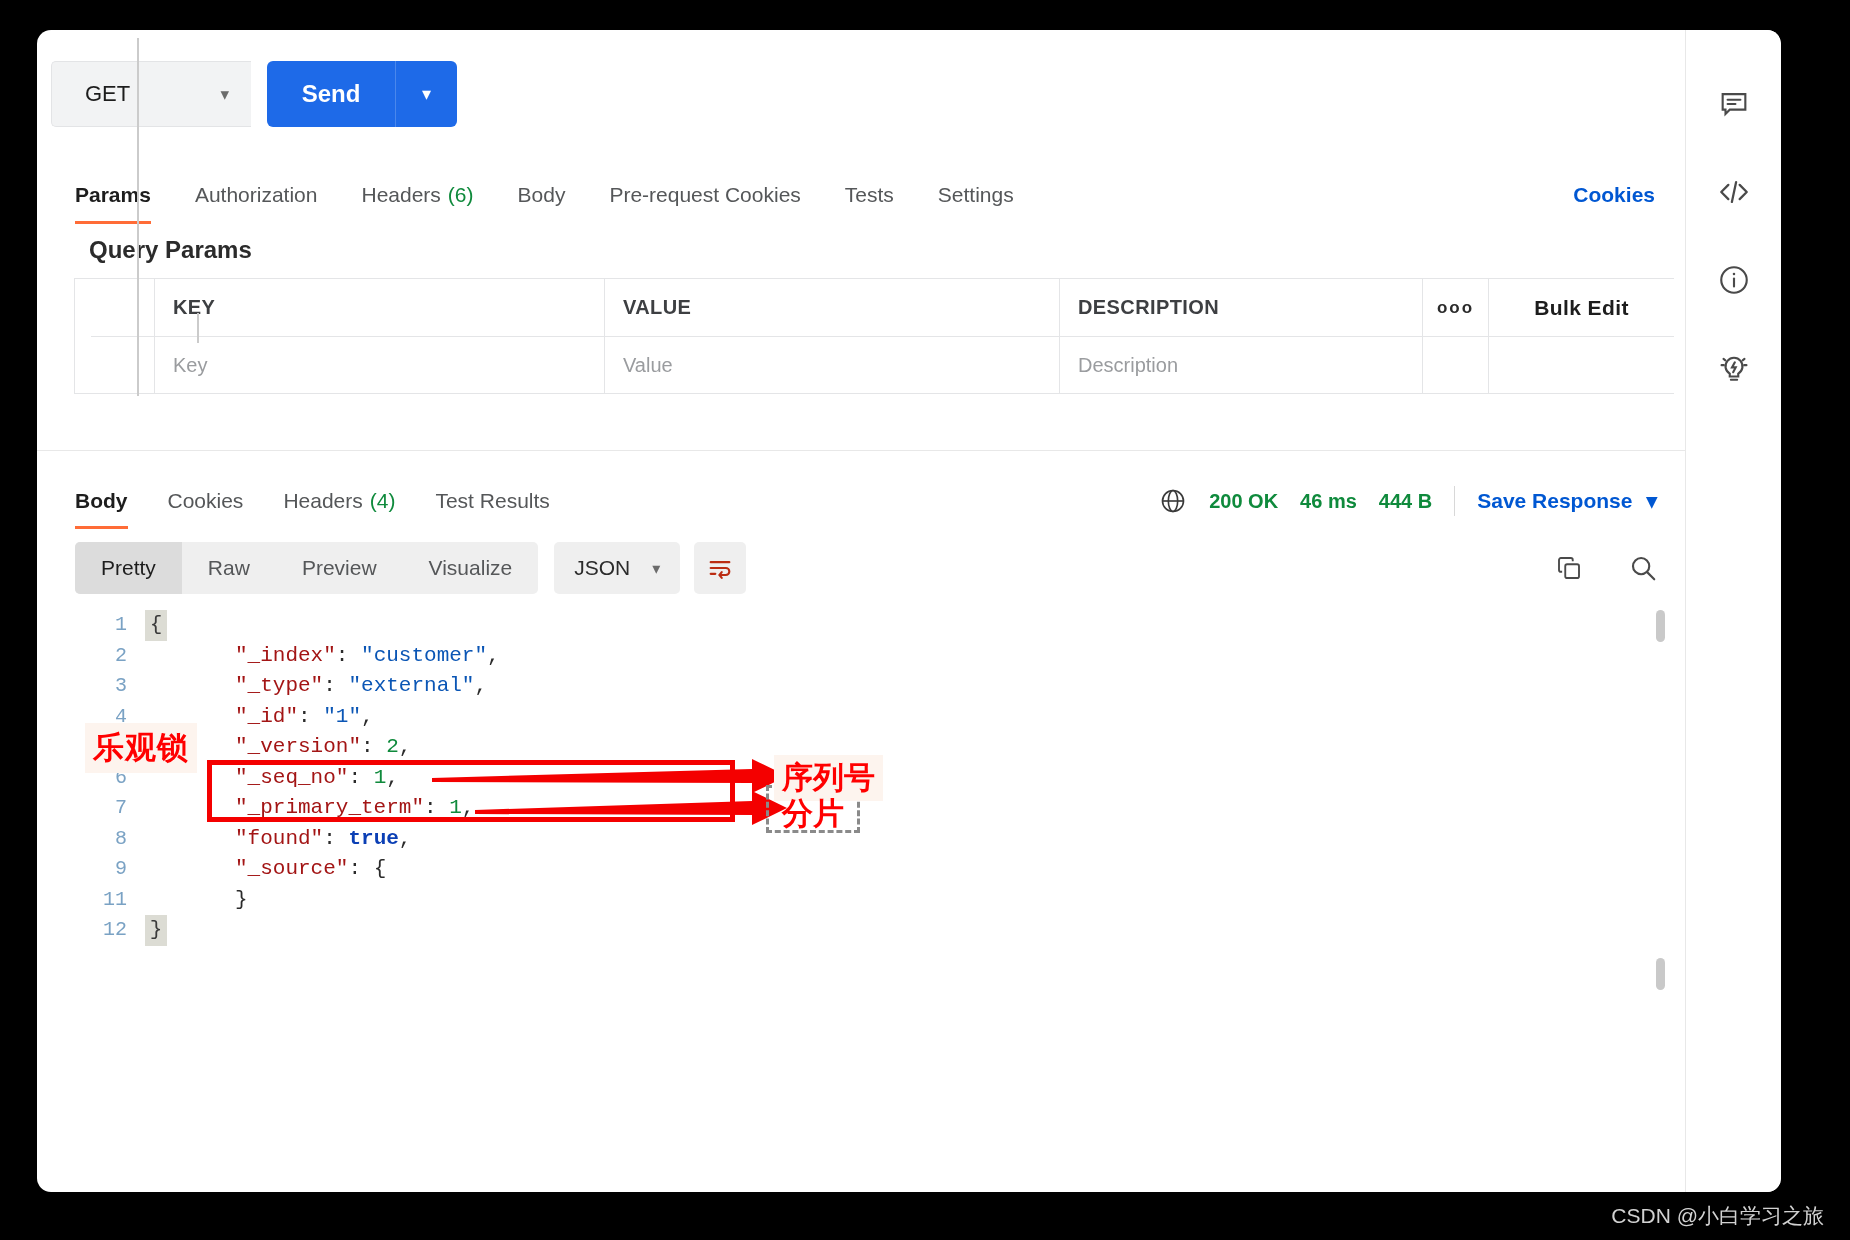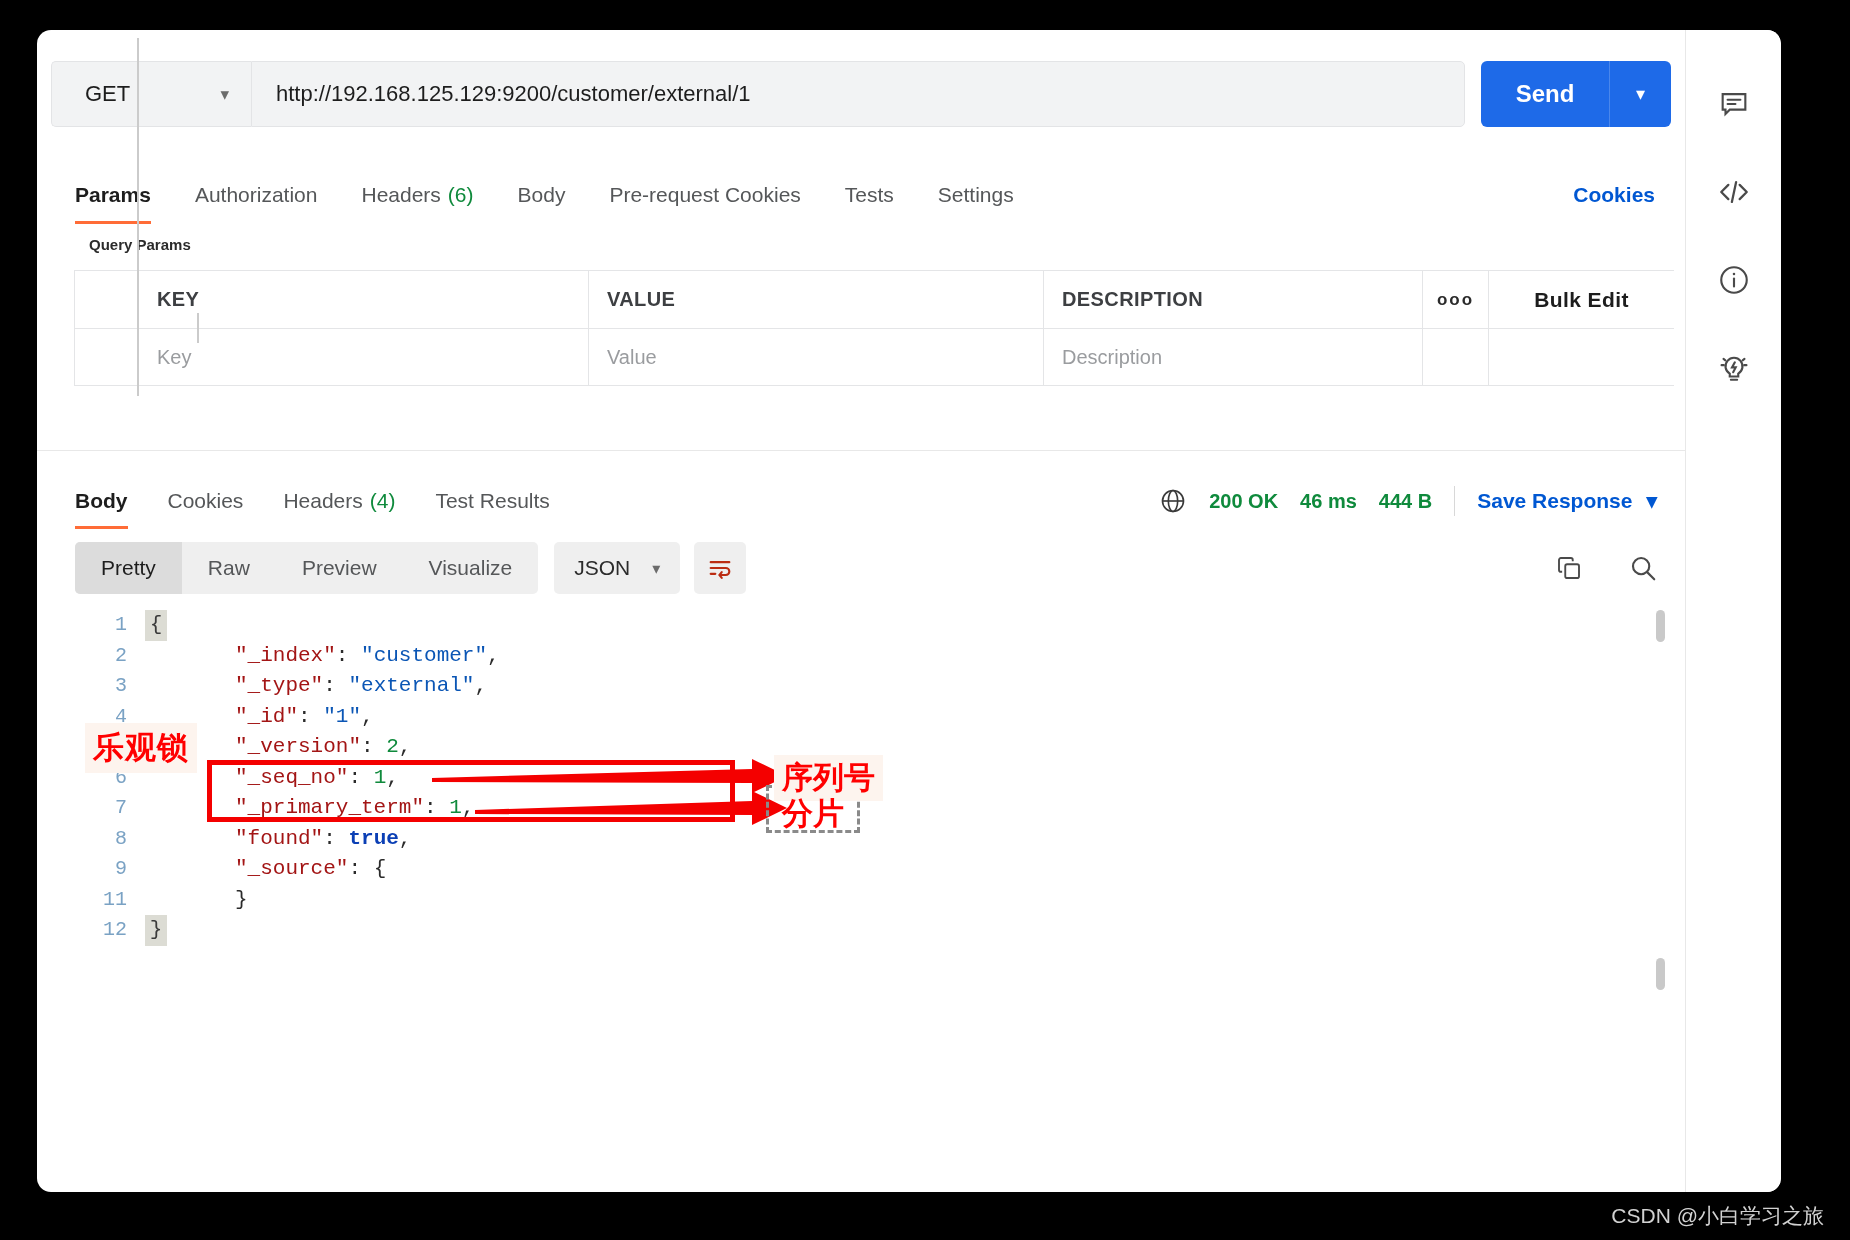--- a/index.html
+++ b/index.html
@@ -118,28 +118,29 @@
     padding-right: 16px; cursor: pointer;
   }
   .divider-h {
     position: absolute; left: 0; right: 0;
     height: 1px; background: #e8e8e8;
   }
 
   
   .qp-title {
     position: absolute; left: 52px; top: 206px;
-    font-size: 15px; font-weight: bold; color: #2b2b2b;
+    font-size: 24px; font-weight: bold; color: #2b2b2b;
   }
   .table {
-    position: absolute; left: 37px; top: 240px;
+    position: absolute; left: 37px; top: 248px;
     width: 1600px;
     border: 1px solid #e4e5e7;
     border-right: none;
     font-size: 20px;
+    padding-left: 16px;
   }
   .trow { display: flex; height: 57px; }
   .trow + .trow { border-top: 1px solid #e4e5e7; }
   .tcell {
     display: flex; align-items: center;
     padding: 0 18px;
     border-right: 1px solid #e4e5e7;
     overflow: hidden; white-space: nowrap;
   }
   .c-chk { width: 64px; }
@@ -299,23 +300,20 @@
 
 <div id="root">
   <div class="window">
 
     <div class="main-col">
 
       <div class="urlbar">
         <div class="method">
           <span>GET</span>
           <span class="chev">▾</span>
-        </div>
-        <div class="urlinput">
-          <span>http://192.168.125.129:9200/customer/external/1</span>
         </div>
         <div class="sendwrap">
           <div class="send">Send</div>
           <div class="send-caret">▾</div>
         </div>
       </div>
 
       <div class="reqtabs">
         <div class="rtab active">
           <span>Params</span>

